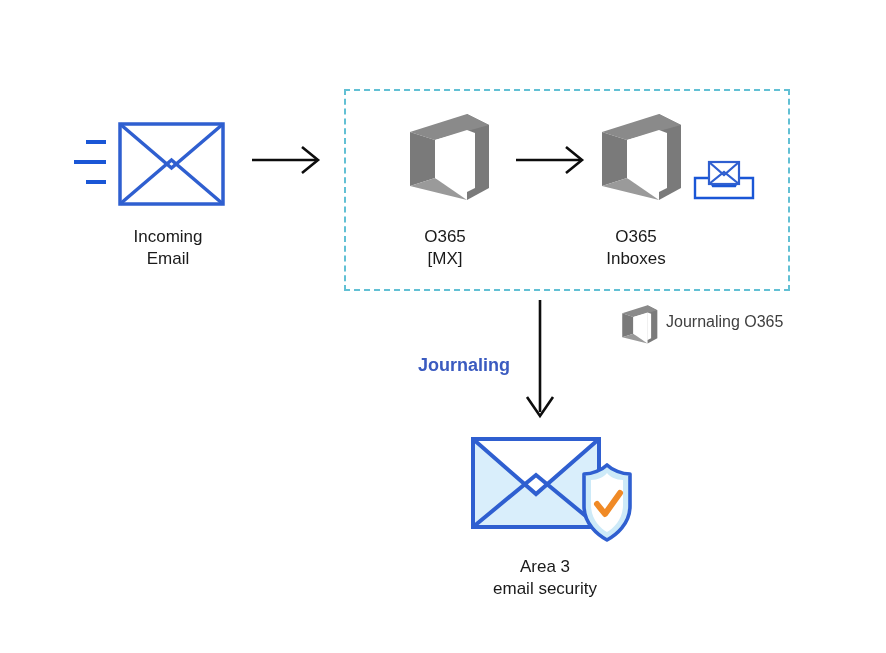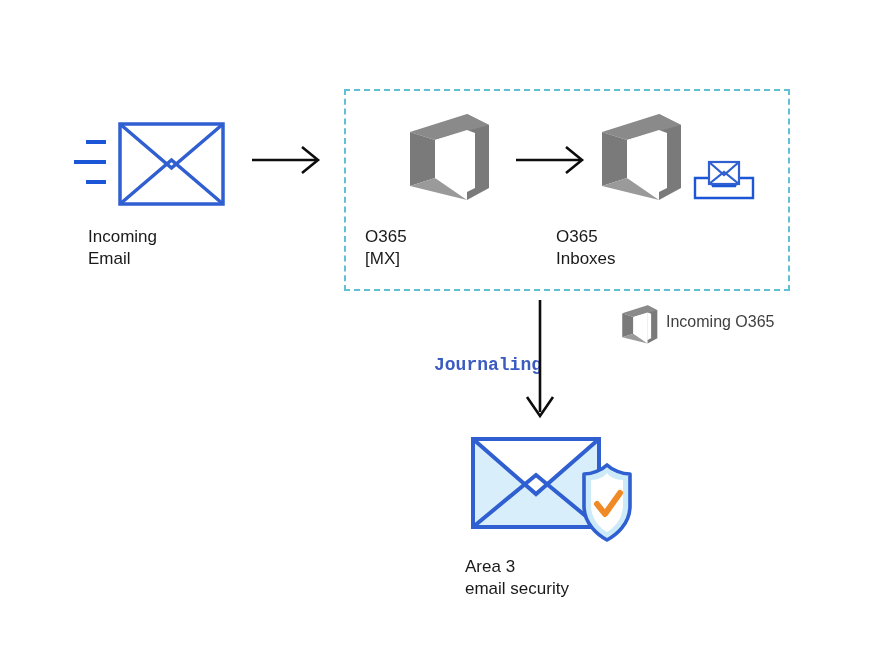--- a/index.html
+++ b/index.html
@@ -28,29 +28,30 @@
     border: 2px dashed #62c0d4;
     box-sizing: border-box;
     background: transparent;
   }
 
   
   .label {
     color: #1a1a1a;
     font-size: 17px;
     line-height: 22px;
+    text-align: center;
     font-family: "Liberation Sans", sans-serif;
     white-space: pre-line;
   }
   .label-journaling {
     color: #3b5bc0;
     font-size: 18px;
     font-weight: bold;
-    text-align: center;
-    font-family: Liberation Mono, monospace;
+    text-align: left;
+    font-family: Liberation Sans, sans-serif;
   }
   .label-legend {
     color: #3f3f3f;
     font-size: 16px;
     text-align: left;
     font-family: "Liberation Sans", sans-serif;
     white-space: nowrap;
   }
 
   
@@ -151,21 +152,21 @@
     <svg width="40" height="44" viewBox="0 0 90 96" xmlns="http://www.w3.org/2000/svg">
       <path d="M62 6 L84 17 L84 80 L62 92 Z" fill="#7a7a7a"></path>
       <path d="M5 24 L62 6 L84 17 L30 32 Z" fill="#8a8a8a"></path>
       <path d="M5 24 L30 32 L30 70 L5 78 Z" fill="#7a7a7a"></path>
       <path d="M5 78 L30 70 L62 92 L5 78 Z" fill="#9a9a9a"></path>
       <path d="M30 32 L62 22 L62 84 L30 70 Z" fill="#ffffff"></path>
       <path d="M62 22 L62 84 L70 80 L70 25 Z" fill="#ffffff"></path>
     </svg>
   </div>
 
-  <div class="abs label-legend pos-legend-text">Incoming O365</div>
+  <div class="abs label-legend pos-legend-text">Journaling O365</div>
 
   <div class="abs label-journaling pos-journaling">Journaling</div>
 
   <div class="svg-holder" style="left:522px; top:300px; width:36px; height:120px;">
     <svg width="36" height="120" viewBox="0 0 36 120" xmlns="http://www.w3.org/2000/svg">
       <line x1="18" y1="0" x2="18" y2="112" stroke="#0d0d0d" stroke-width="2.6"></line>
       <polyline points="5,97 18,116 31,97" fill="none" stroke="#0d0d0d" stroke-width="2.6" stroke-linecap="butt" stroke-linejoin="miter"></polyline>
     </svg>
   </div>
 

